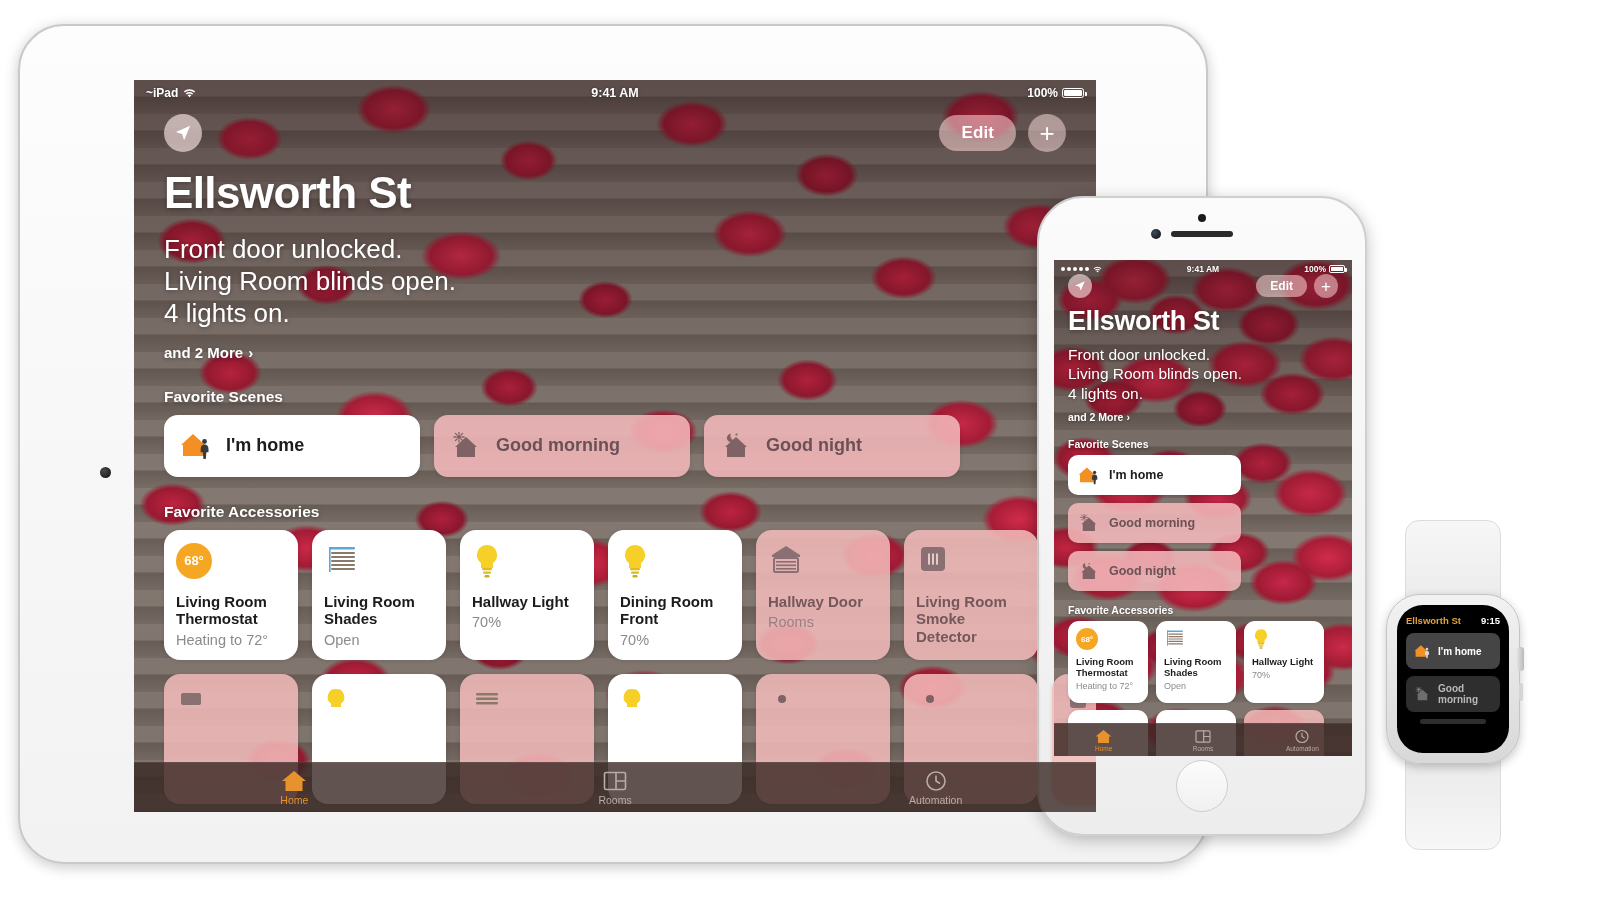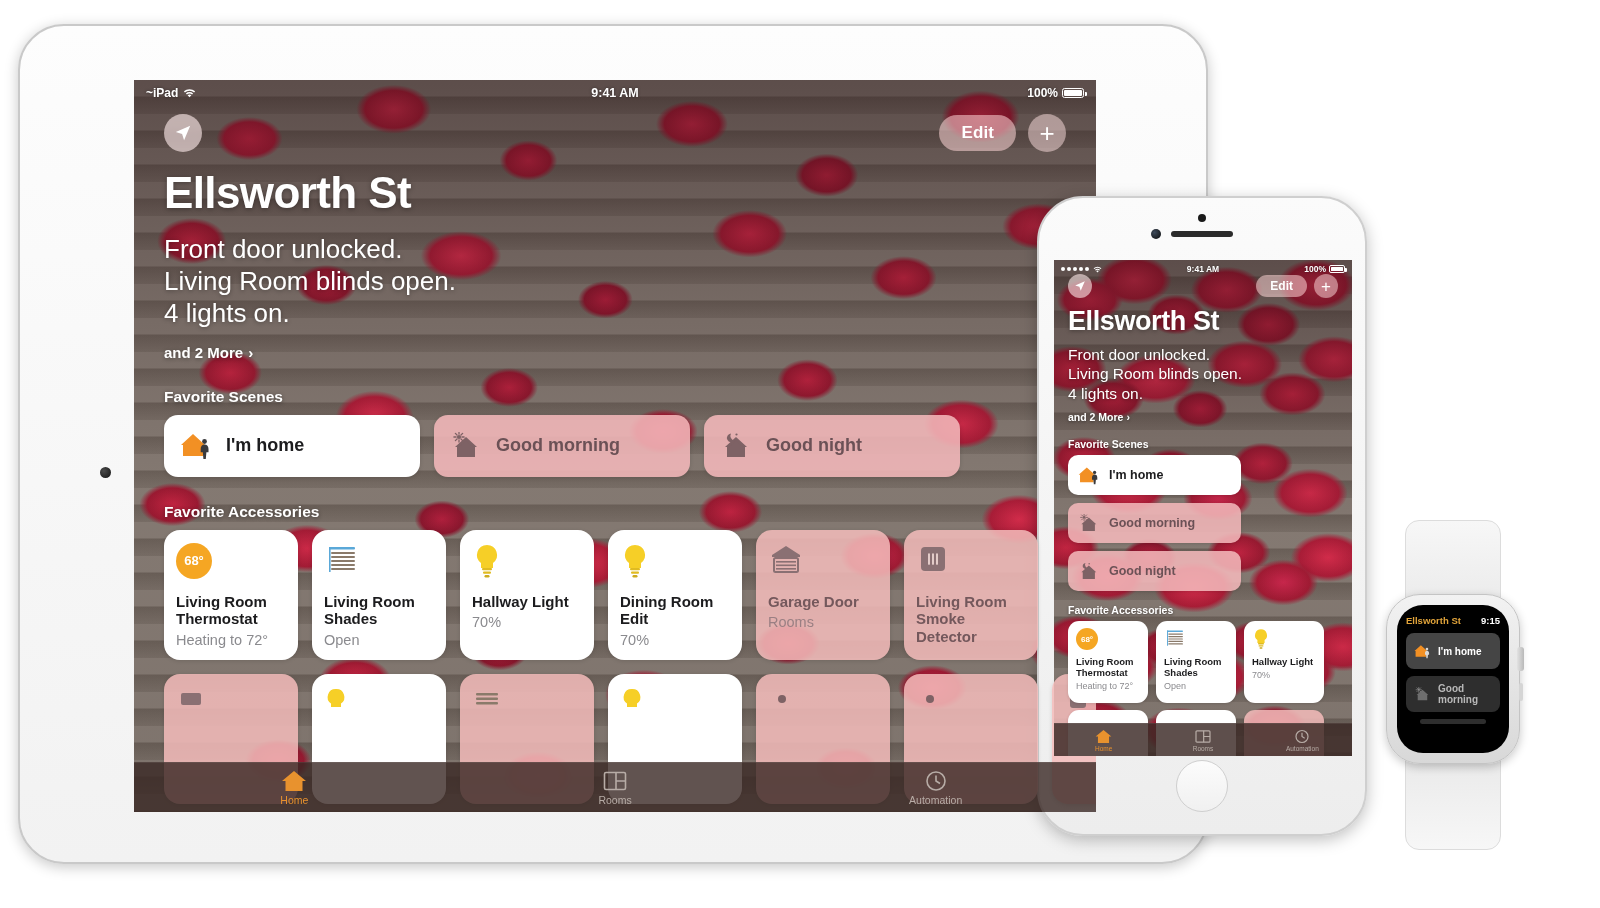--- a/index.html
+++ b/index.html
@@ -403,37 +403,37 @@
 
           <div class="acc on">
             <div class="acc-icon">
               <svg width="30" height="38" viewBox="0 0 30 38">
                 <path d="M15 2a10 10 0 0 0-6 18v5h12v-5A10 10 0 0 0 15 2z" fill="#f6cf27"></path>
                 <rect x="10" y="25" width="10" height="2.2" rx="1" fill="#e0bb20"></rect>
                 <rect x="11" y="28.5" width="8" height="2.2" rx="1" fill="#e0bb20"></rect>
                 <rect x="12.5" y="32" width="5" height="2.4" rx="1.2" fill="#cdab1d"></rect>
               </svg>
             </div>
-            <div class="acc-name">Dining Room Edit</div>
+            <div class="acc-name">Dining Room Front</div>
             <div class="acc-state">70%</div>
           </div>
 
           <div class="acc off">
             <div class="acc-icon">
               <svg width="36" height="34" viewBox="0 0 36 34">
                 <path d="M4 12 18 3l14 9v2H4v-2z" fill="#8a7073"></path>
                 <rect x="6" y="15" width="24" height="14" rx="1.5" fill="none" stroke="#8a7073" stroke-width="2"></rect>
                 <g fill="#8a7073">
                     <rect x="8" y="18" width="20" height="1.6"></rect>
                     <rect x="8" y="21.5" width="20" height="1.6"></rect>
                     <rect x="8" y="25" width="20" height="1.6"></rect>
                   </g>
               </svg>
             </div>
-            <div class="acc-name">Garage Door</div>
+            <div class="acc-name">Hallway Door</div>
             <div class="acc-state">Rooms</div>
           </div>
 
           <div class="acc off">
             <div class="acc-icon">
               <svg width="34" height="34" viewBox="0 0 34 34">
                 <rect x="5" y="4" width="24" height="24" rx="4" fill="#8a7073"></rect>
                 <g stroke="#f3dcd9" stroke-width="1.7" stroke-linecap="round">
                   <path d="M13 11v10M17 11v10M21 11v10"></path>
                 </g>

